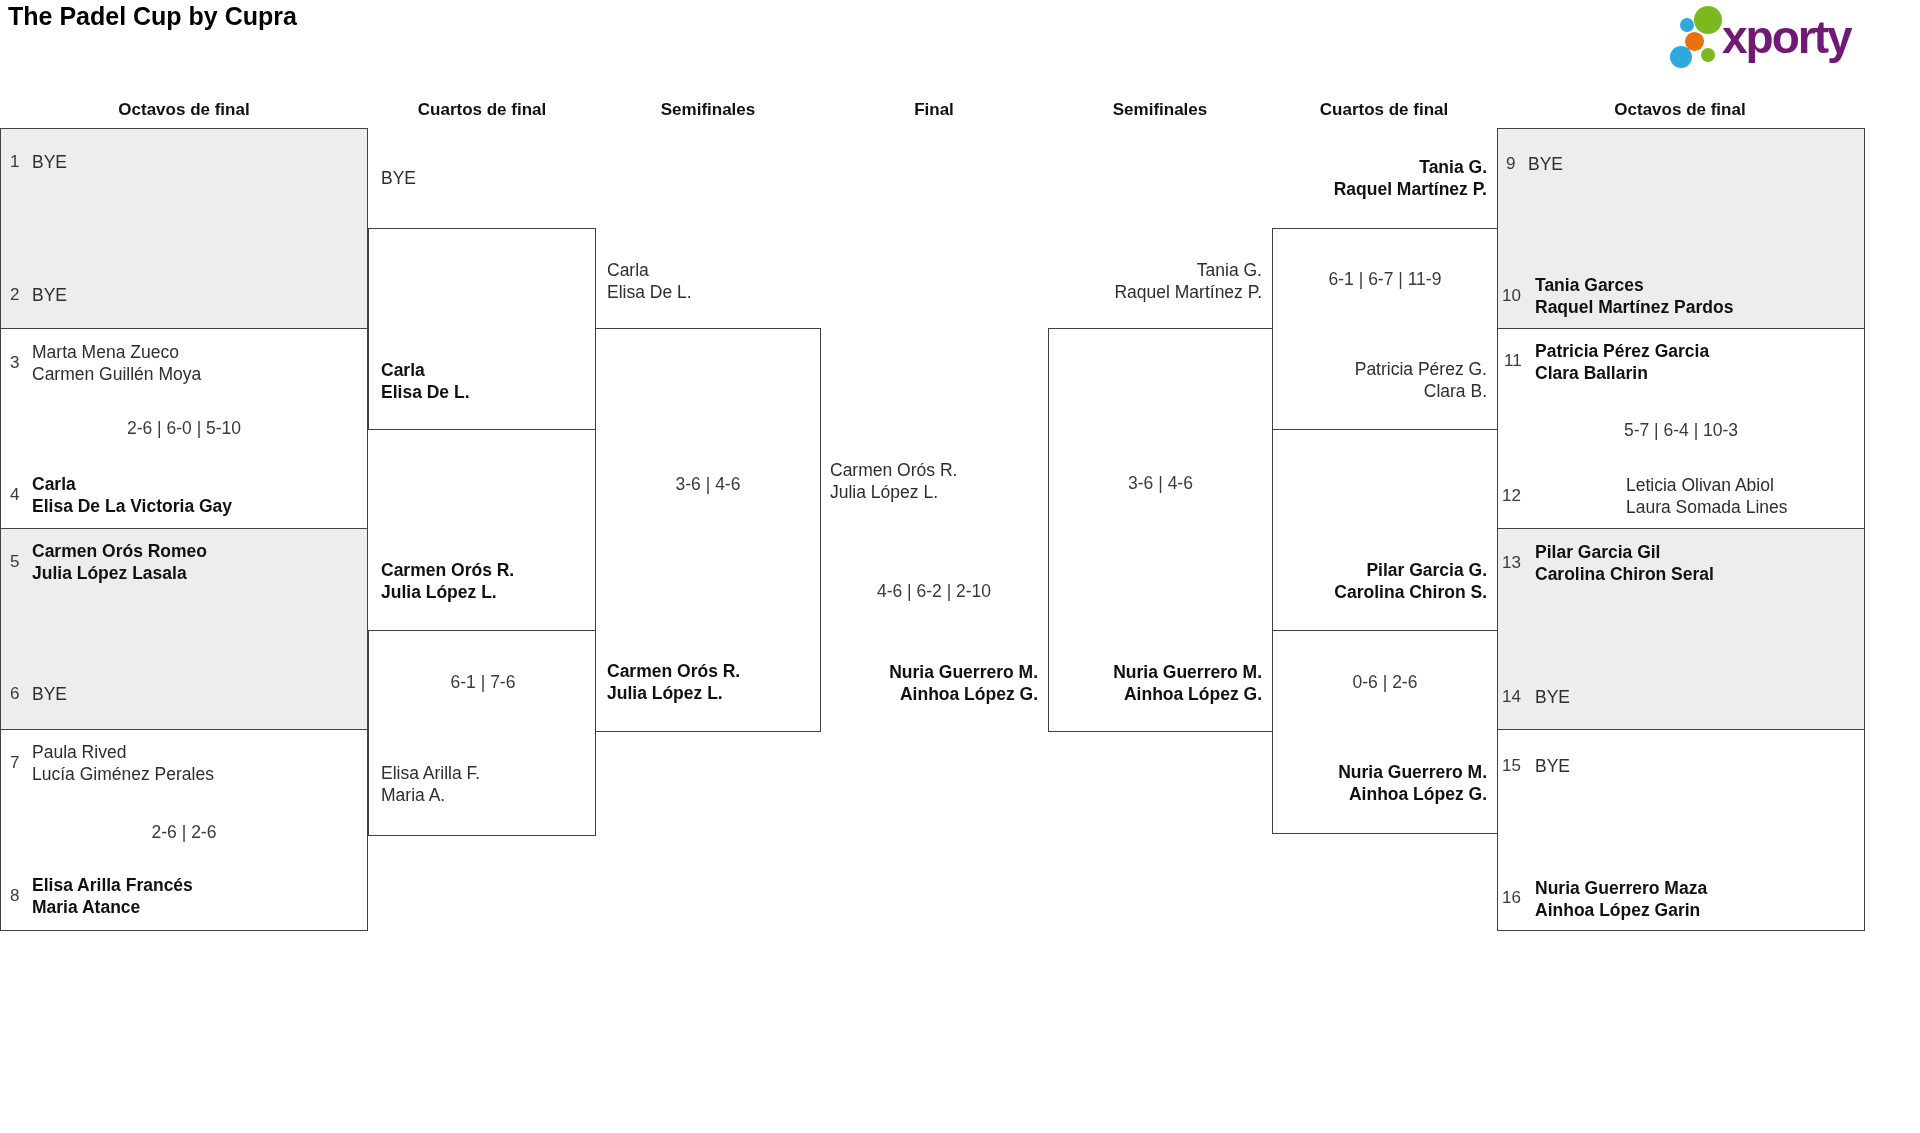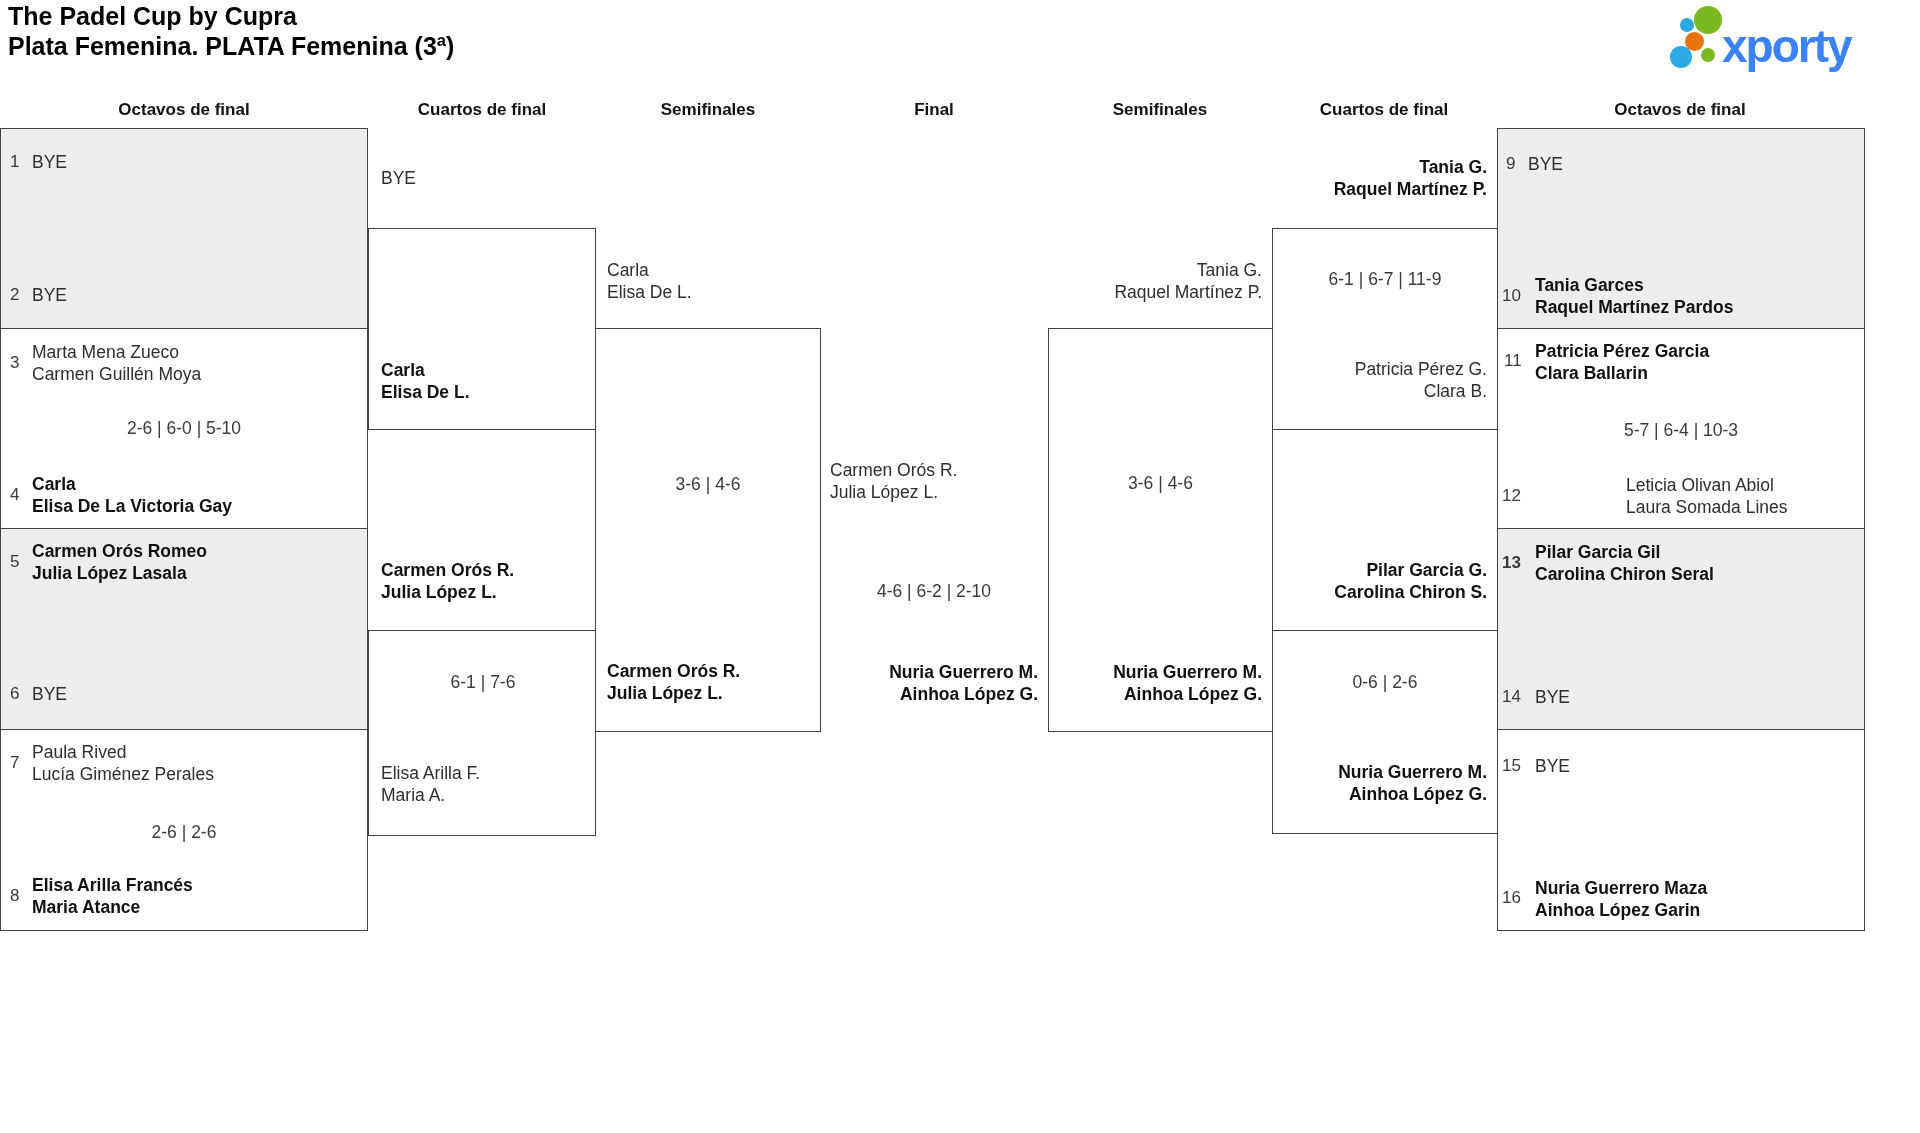--- a/index.html
+++ b/index.html
@@ -10,30 +10,29 @@
   .box{position:absolute;box-sizing:border-box;border:1px solid #414141;background:#fff;}
   .box.grey{background:#ededed;}
   .tb{position:absolute;font-size:17.5px;line-height:22px;white-space:nowrap;color:#2e2e2e;}
   .tb.b{font-weight:700;color:#111;}
   .tb.ra{text-align:right;}
   .seed{position:absolute;font-size:17px;line-height:22px;color:#3a3a3a;}
   .score{position:absolute;font-size:17.5px;line-height:22px;color:#3a3a3a;text-align:center;}
   
   .logo{position:absolute;left:1670px;top:6px;width:225px;height:62px;}
   .dot{position:absolute;border-radius:50%;}
-  .logo-text{position:absolute;left:52px;top:12px;font-size:46px;font-weight:800;
-             letter-spacing:-2px;color:#3b82f6;line-height:56px;}
+  .logo-text{position:absolute;left:52px;top:3px;font-size:46px;font-weight:800;
+             letter-spacing:-2px;color:#701a75;line-height:56px;}
 </style>
 </head>
 <body>
 
 <div class="page">
 
   <div class="title" style="top:2px;">The Padel Cup by Cupra</div>
-  <div class="title" style="top:32px;">Plata Femenina. PLATA Femenina (3ª)</div>
 
   <div class="logo">
     <span class="dot" style="left:10px;top:12px;width:14px;height:14px;background:#2da9e1;"></span>
     <span class="dot" style="left:24px;top:0px;width:28px;height:28px;background:#7cb820;"></span>
     <span class="dot" style="left:15px;top:26px;width:19px;height:19px;background:#e8720c;"></span>
     <span class="dot" style="left:0px;top:40px;width:22px;height:22px;background:#2da9e1;"></span>
     <span class="dot" style="left:31px;top:42px;width:14px;height:14px;background:#7cb820;"></span>
     <span class="logo-text">xporty</span>
   </div>
 
@@ -187,21 +186,21 @@
       <div>Patricia Pérez Garcia</div>
       <div>Clara Ballarin</div>
     </div>
   <div class="score" style="left:1497px;top:419px;width:368px;">5-7 | 6-4 | 10-3</div>
   <div class="seed" style="left:1502px;top:485px;">12</div>
   <div class="tb" style="left:1626px;top:474px;">
       <div>Leticia Olivan Abiol</div>
       <div>Laura Somada Lines</div>
     </div>
 
-  <div class="seed" style="left:1502px;top:552px;font-weight:bold;">13</div>
+  <div class="seed" style="left:1502px;top:552px;">13</div>
   <div class="tb b" style="left:1535px;top:541px;">
       <div>Pilar Garcia Gil</div>
       <div>Carolina Chiron Seral</div>
     </div>
   <div class="seed" style="left:1502px;top:686px;">14</div>
   <div class="tb" style="left:1535px;top:686px;">
       <div>BYE</div>
     </div>
 
   <div class="seed" style="left:1502px;top:755px;">15</div>

